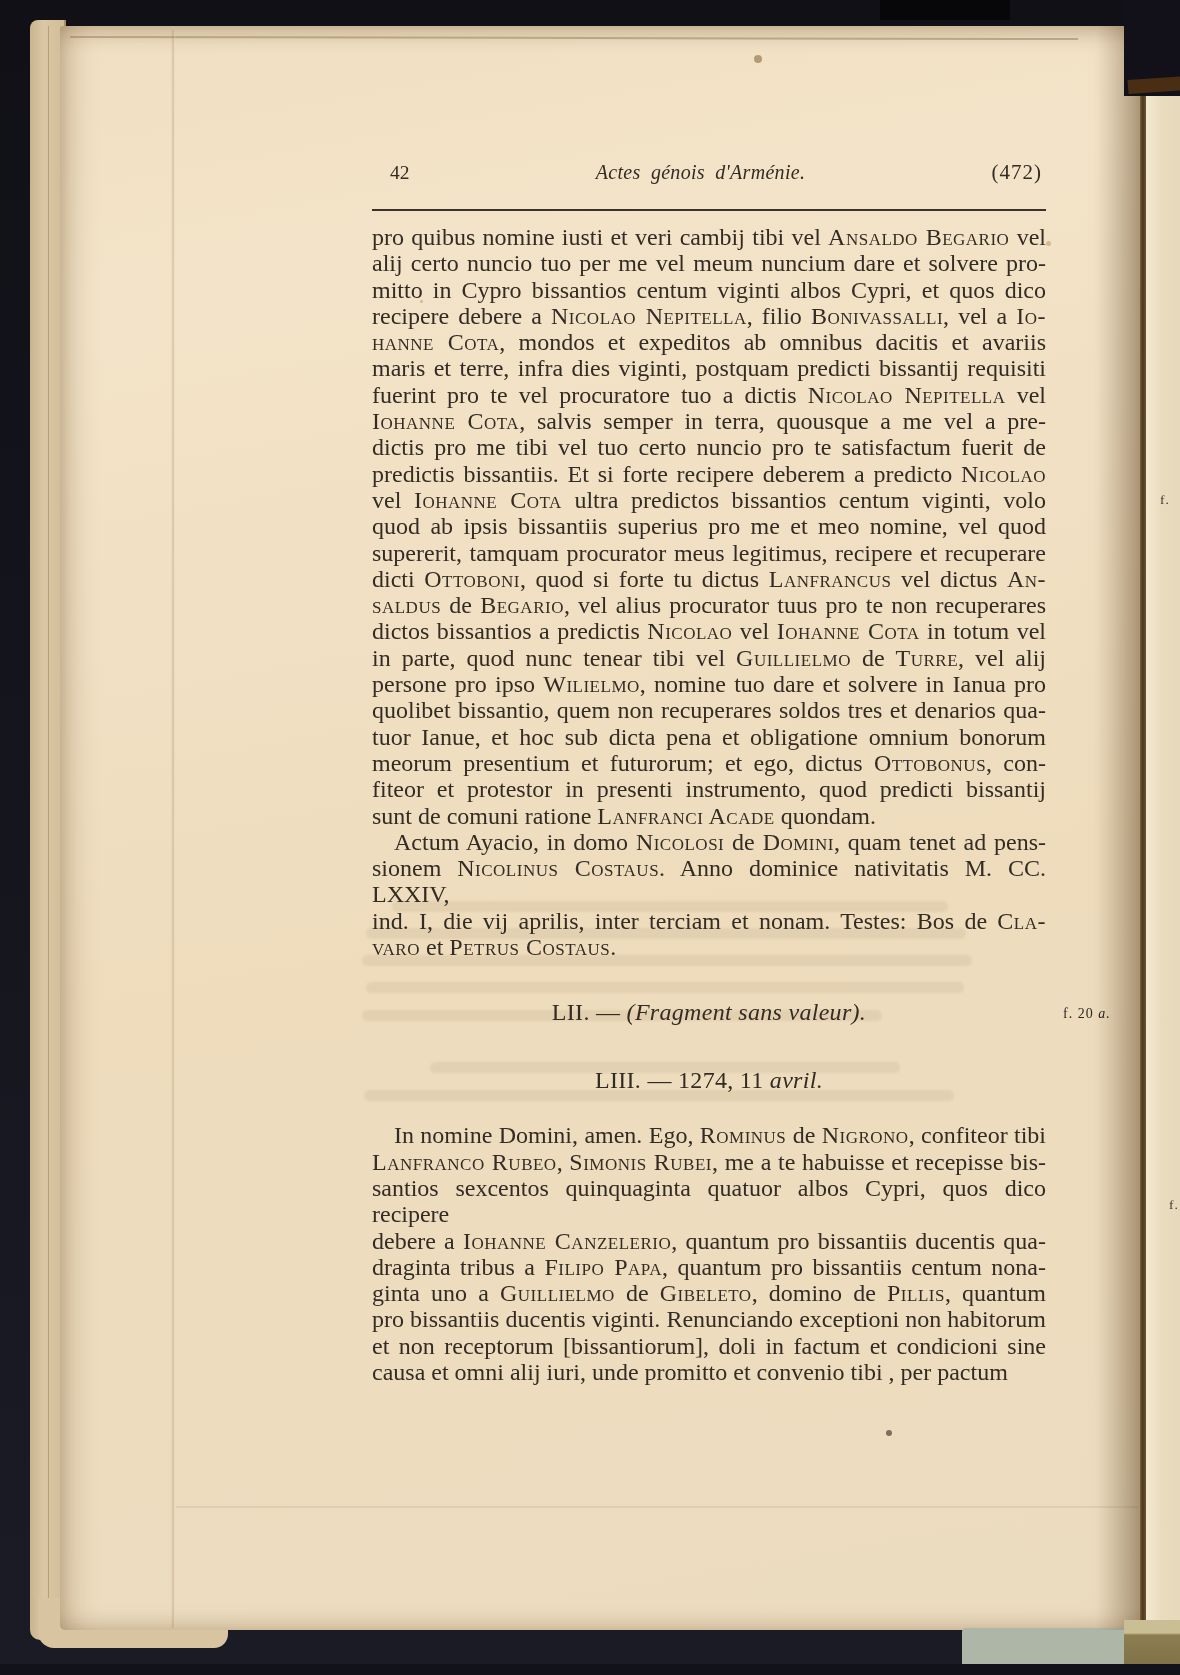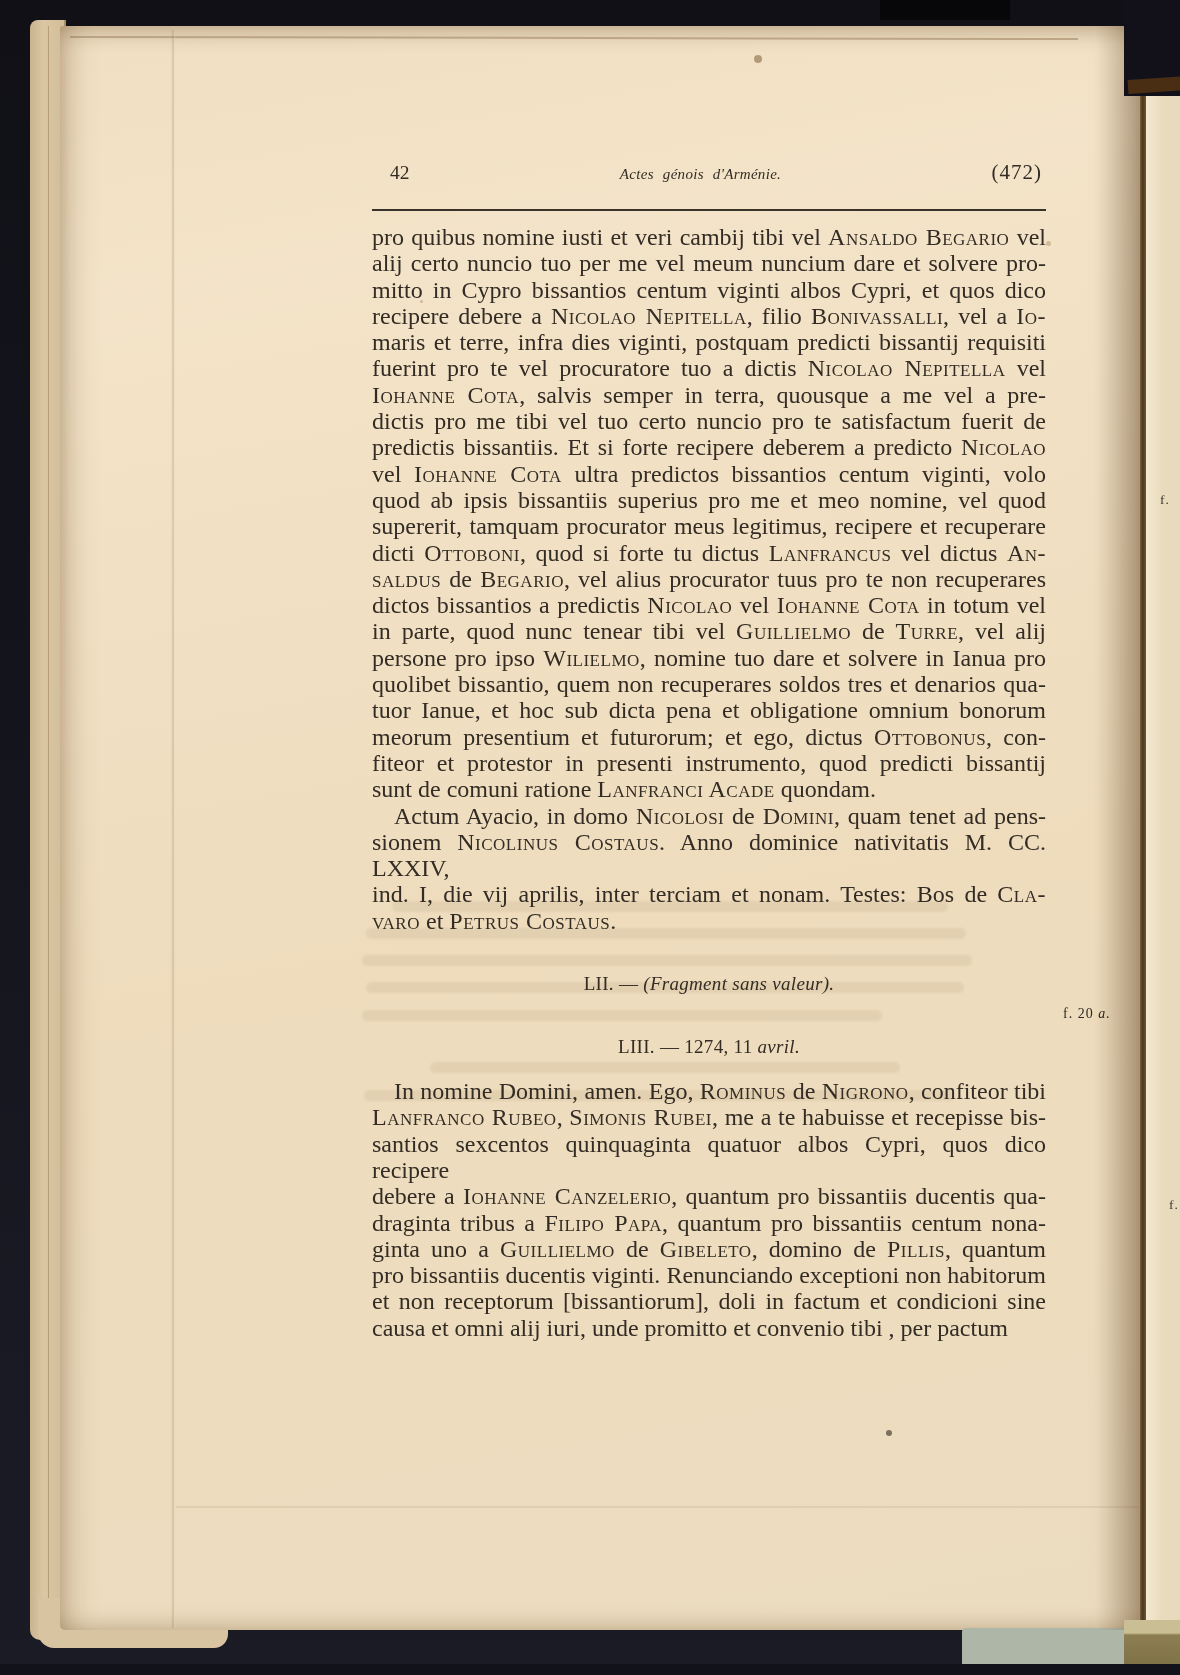--- a/index.html
+++ b/index.html
@@ -50,34 +50,34 @@
   .dot.d3{left:886px;top:1430px;width:6px;height:6px;background:#4a4038;opacity:.7;}
   .dot.d4{left:420px;top:300px;width:3px;height:3px;background:#9a7a50;opacity:.4;}
 
   
   .gline{position:absolute;height:11px;border-radius:5px;background:#9b8660;opacity:.13;filter:blur(1.3px);z-index:1;}
 
   
   .text-col{position:absolute;left:372px;top:160px;width:674px;z-index:3;color:#332c24;}
   .pageheader{display:flex;justify-content:space-between;align-items:baseline;height:28px;
     padding:0 4px 0 18px;font-size:19.5px;}
-  .running-title{font-style:italic;font-size:15px;word-spacing:5px;letter-spacing:.3px;}
+  .running-title{font-style:italic;font-size:20px;word-spacing:5px;letter-spacing:.3px;}
   .folio-number{font-size:21px;letter-spacing:1px;}
   .rule{margin-top:21px;border-top:2.2px solid #3a332a;width:100%;}
   .para{margin-top:13px;font-size:24px;line-height:26.3px;}
   .para + .para{margin-top:0;}
   .tline{text-align:justify;text-align-last:justify;white-space:normal;}
   .tline.last{text-align-last:left;}
   .tline.indent{text-indent:22px;}
   .sc{font-variant:small-caps;letter-spacing:.5px;}
   .it{font-style:italic;}
-  .sec{margin:3px;font-weight:normal;text-align:center;font-size:19px;letter-spacing:.3px;}
+  .sec{margin:3px;font-weight:normal;text-align:center;font-size:24px;letter-spacing:.3px;}
   .sec.lii{margin-top:39px;}
   .sec.liii{margin-top:41px;}
-  .para.p3{margin-top:20px;}
+  .para.p3{margin-top:28px;}
   .margin-note{position:absolute;left:1063px;top:1006px;font-size:14px;color:#2e2922;
     font-family:"Liberation Serif","DejaVu Serif",serif;z-index:6;letter-spacing:1px;}
   .margin-note .it{font-style:italic;}
   .sliver-note{position:absolute;z-index:6;font-size:13.5px;color:#3a342c;letter-spacing:1px;}
   .sliver-note.sn1{left:1160px;top:492px;}
   .sliver-note.sn2{left:1169px;top:1197px;}
 </style>
 </head>
 <body>
 
@@ -111,20 +111,21 @@
       <span class="running-title">Actes génois d'Arménie.</span>
       <span class="folio-number">(472)</span>
     </div>
     <div class="rule"></div>
 
     <div class="para p1">
         <div class="tline"><span>pro quibus nomine iusti et veri cambij tibi vel </span><span class="sc">Ansaldo Begario</span><span> vel</span></div>
         <div class="tline"><span>alij certo nuncio tuo per me vel meum nuncium dare et solvere pro-</span></div>
         <div class="tline"><span>mitto in Cypro bissantios centum viginti albos Cypri, et quos dico</span></div>
         <div class="tline"><span>recipere debere a </span><span class="sc">Nicolao Nepitella</span><span>, filio </span><span class="sc">Bonivassalli</span><span>, vel a </span><span class="sc">Io-</span></div>
+        <div class="tline"><span class="sc">hanne Cota</span><span>, mondos et expeditos ab omnibus dacitis et avariis</span></div>
         <div class="tline"><span>maris et terre, infra dies viginti, postquam predicti bissantij requisiti</span></div>
         <div class="tline"><span>fuerint pro te vel procuratore tuo a dictis </span><span class="sc">Nicolao Nepitella</span><span> vel</span></div>
         <div class="tline"><span class="sc">Iohanne Cota</span><span>, salvis semper in terra, quousque a me vel a pre-</span></div>
         <div class="tline"><span>dictis pro me tibi vel tuo certo nuncio pro te satisfactum fuerit de</span></div>
         <div class="tline"><span>predictis bissantiis. Et si forte recipere deberem a predicto </span><span class="sc">Nicolao</span></div>
         <div class="tline"><span>vel </span><span class="sc">Iohanne Cota</span><span> ultra predictos bissantios centum viginti, volo</span></div>
         <div class="tline"><span>quod ab ipsis bissantiis superius pro me et meo nomine, vel quod</span></div>
         <div class="tline"><span>supererit, tamquam procurator meus legitimus, recipere et recuperare</span></div>
         <div class="tline"><span>dicti </span><span class="sc">Ottoboni</span><span>, quod si forte tu dictus </span><span class="sc">Lanfrancus</span><span> vel dictus </span><span class="sc">An-</span></div>
         <div class="tline"><span class="sc">saldus</span><span> de </span><span class="sc">Begario</span><span>, vel alius procurator tuus pro te non recuperares</span></div>

